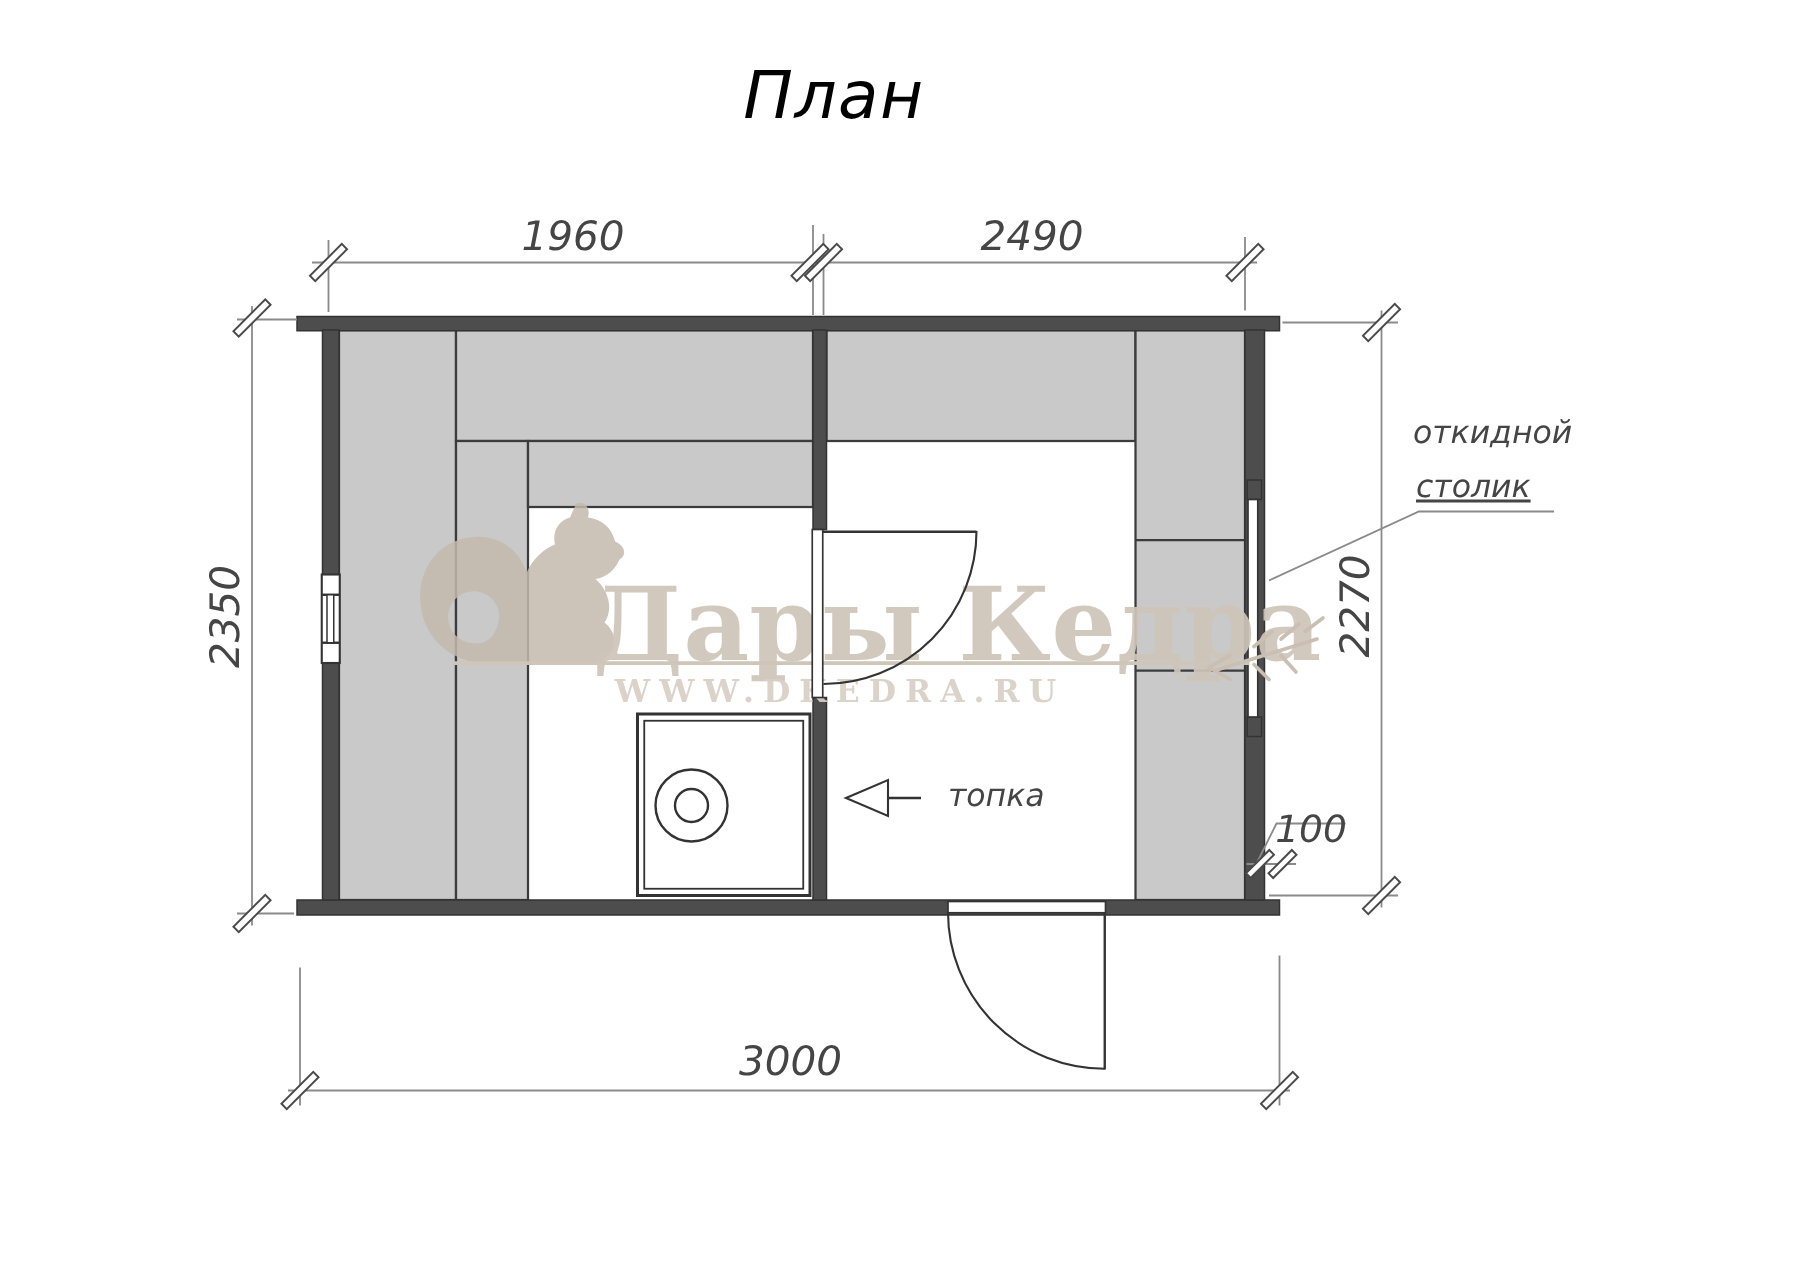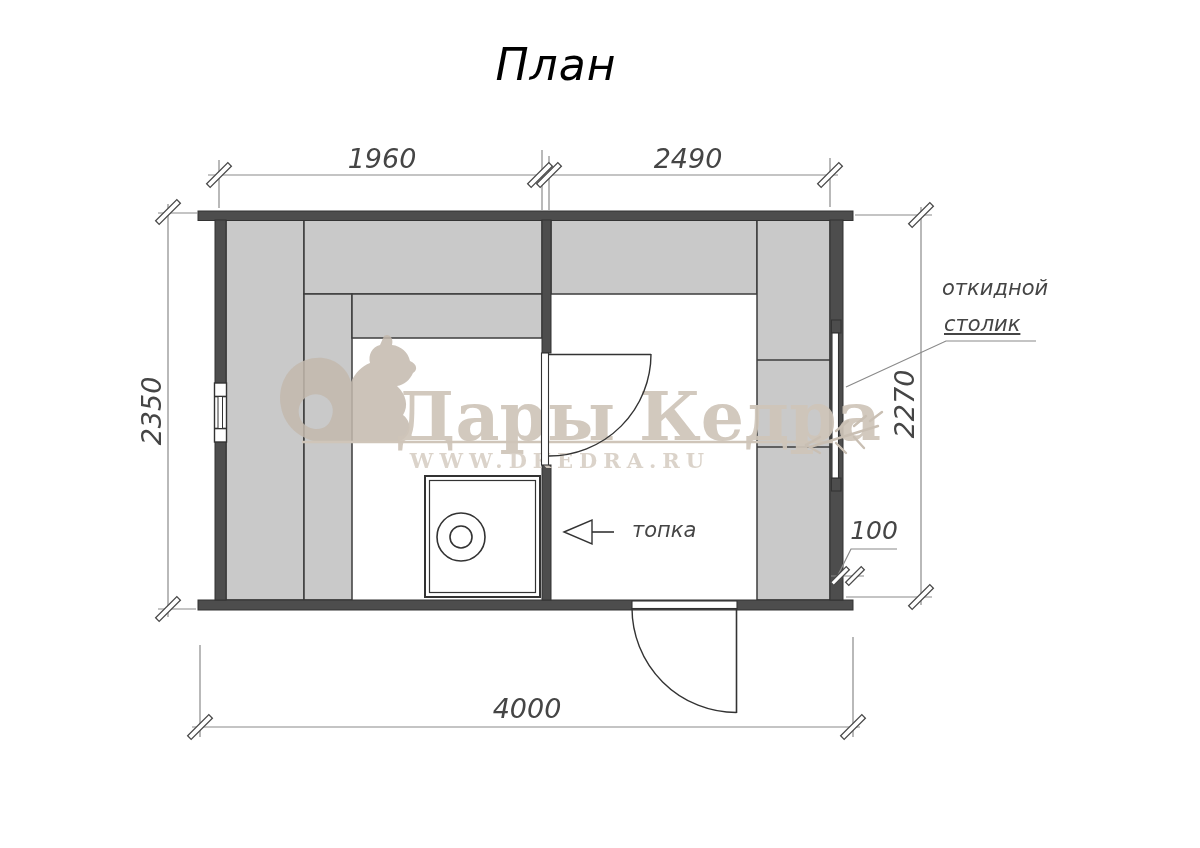--- a/index.html
+++ b/index.html
@@ -191,20 +191,20 @@
         </g>
     </g>
   </svg>
 
   <div class="lbl title" style="left:556px;top:64px;">План</div>
 
   <div class="lbl dim" style="left:382px;top:158px;">1960</div>
   <div class="lbl dim" style="left:688px;top:158px;">2490</div>
   <div class="lbl dim rot" style="left:151px;top:411px;">2350</div>
   <div class="lbl dim rot" style="left:904px;top:404px;">2270</div>
-  <div class="lbl dim" style="left:527px;top:708px;">4000</div>
-  <div class="lbl dim" style="left:874px;top:530px;font-size:25px;">100</div>
+  <div class="lbl dim" style="left:527px;top:708px;">3000</div>
+  <div class="lbl dim" style="left:874px;top:553px;font-size:25px;">100</div>
 
   <div class="lbl ann" style="left:942px;top:276px;">откидной</div>
   <div class="lbl ann" style="left:944px;top:312px;text-decoration:underline;">столик</div>
   <div class="lbl ann" style="left:632px;top:518px;">топка</div>
 
 </div>
 
 </body></html>

